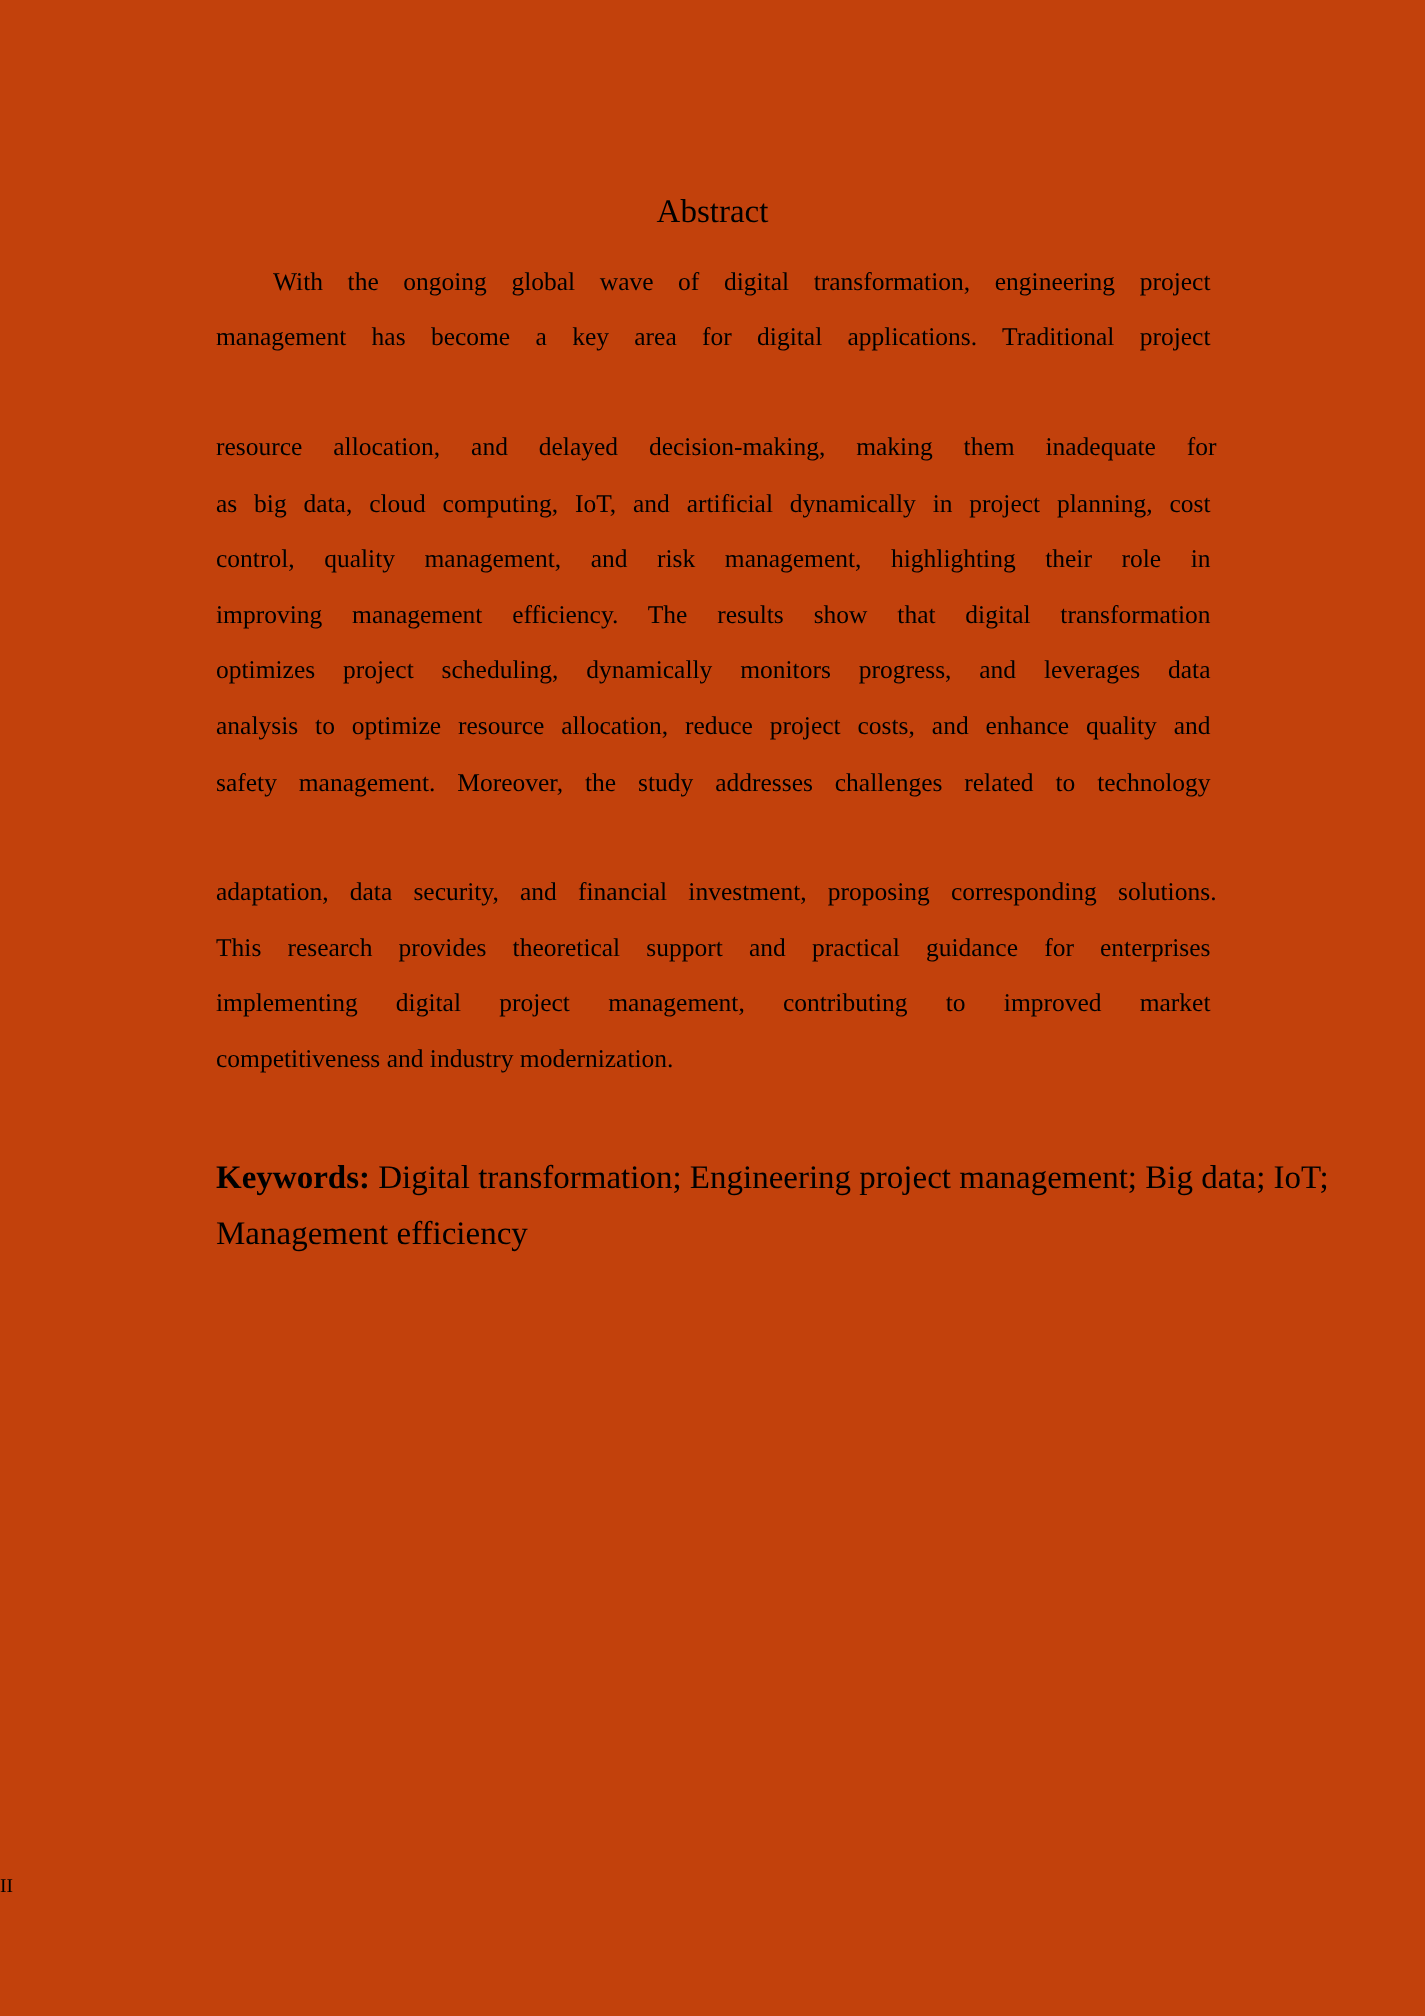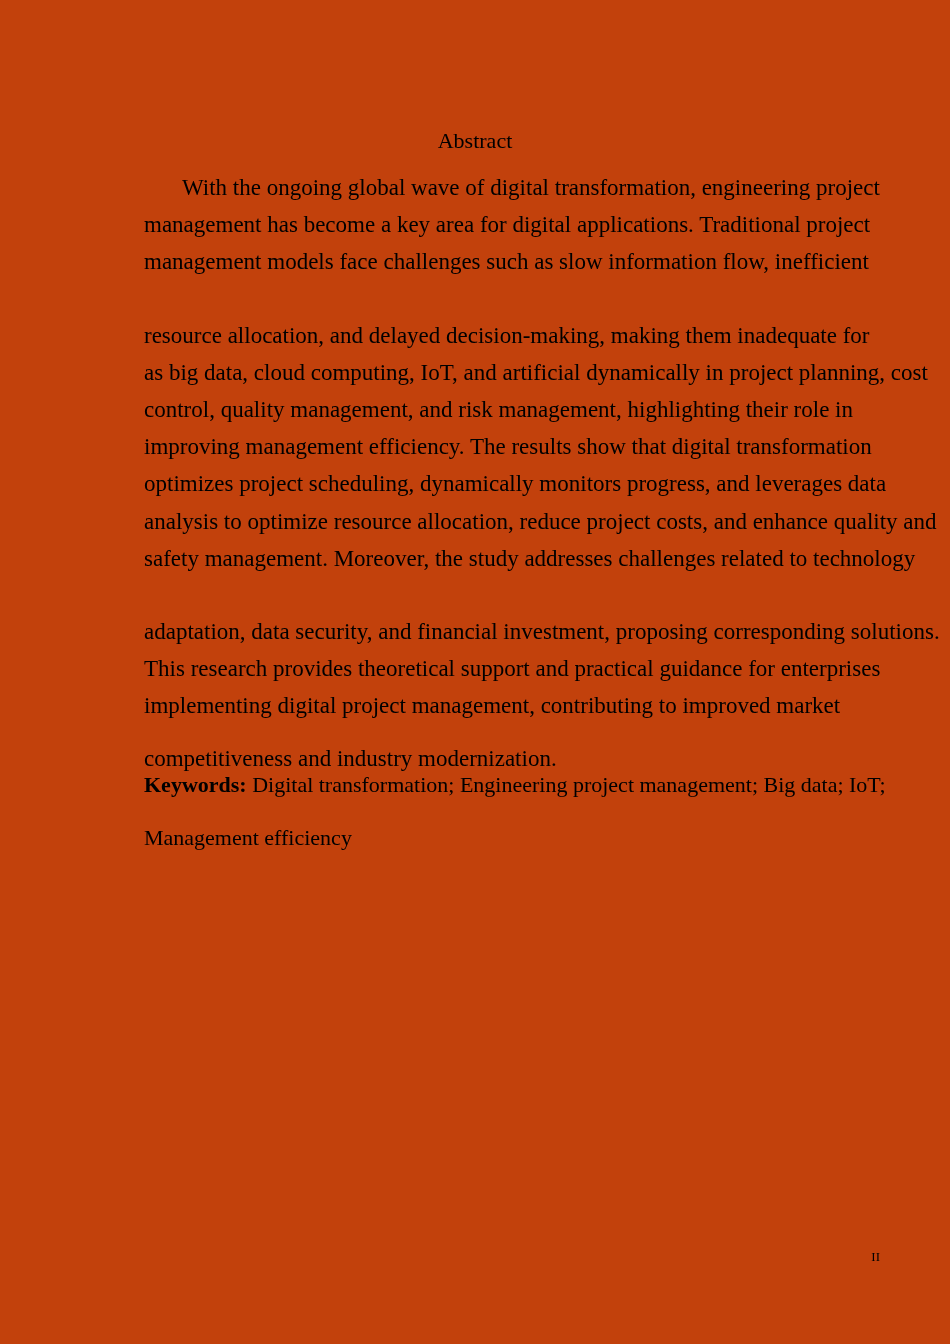--- a/index.html
+++ b/index.html
@@ -30,75 +30,72 @@
       width: 950px;
       text-align: center;
       font-size: 22px;
       line-height: 30px;
     }
     .body {
       position: absolute;
       left: 144px;
       top: 172px;
       width: 663px;
-      font-size: 23px;
+      font-size: 17px;
     }
     .line {
       display: block;
       height: 37.2px;
       line-height: 32px;
       text-align: justify;
       text-align-last: justify;
       white-space: nowrap;
     }
     .line.wide {
       width: 667px;
       margin-top: 36px;
     }
     .line.last {
       text-align: left;
       text-align-last: left;
-      margin-top: 16px;
     }
     .line.first {
       padding-left: 38px;
       box-sizing: border-box;
     }
     .keywords {
       position: absolute;
       left: 144px;
       top: 769px;
       width: 663px;
       font-size: 22px;
     }
     .kw-label {
       font-weight: bold;
     }
     .footer {
       position: absolute;
       left: 0;
       top: 1248px;
       width: 868px;
-      text-align: right;
+      text-align: left;
       font-size: 13px;
       line-height: 18px;
-      padding-left: 12px;
     }
   </style>
 </head>
 <body>
 
 <div class="page">
 
   <div class="title">Abstract</div>
 
   <div class="body">
     <span class="line first">With the ongoing global wave of digital transformation, engineering project</span>
     <span class="line">management has become a key area for digital applications. Traditional project</span>
-    <span class="line">management models face  challenges  such as  slow information  flow, inefficient</span>
     <span class="line wide">resource allocation, and delayed decision-making, making them inadequate for</span>
     <span class="line">as big data, cloud computing, IoT, and artificial dynamically in project planning, cost</span>
     <span class="line">control, quality management, and risk management, highlighting their role in</span>
     <span class="line">improving management  efficiency. The results  show that  digital transformation</span>
     <span class="line">optimizes project scheduling, dynamically monitors progress, and leverages data</span>
     <span class="line">analysis to optimize resource allocation, reduce project costs, and enhance quality and</span>
     <span class="line">safety management. Moreover, the study addresses challenges related to technology</span>
     <span class="line wide">adaptation, data security, and financial investment, proposing corresponding solutions.</span>
     <span class="line">This research provides theoretical support and practical guidance for enterprises</span>
     <span class="line">implementing digital  project management,  contributing to  improved market</span>

